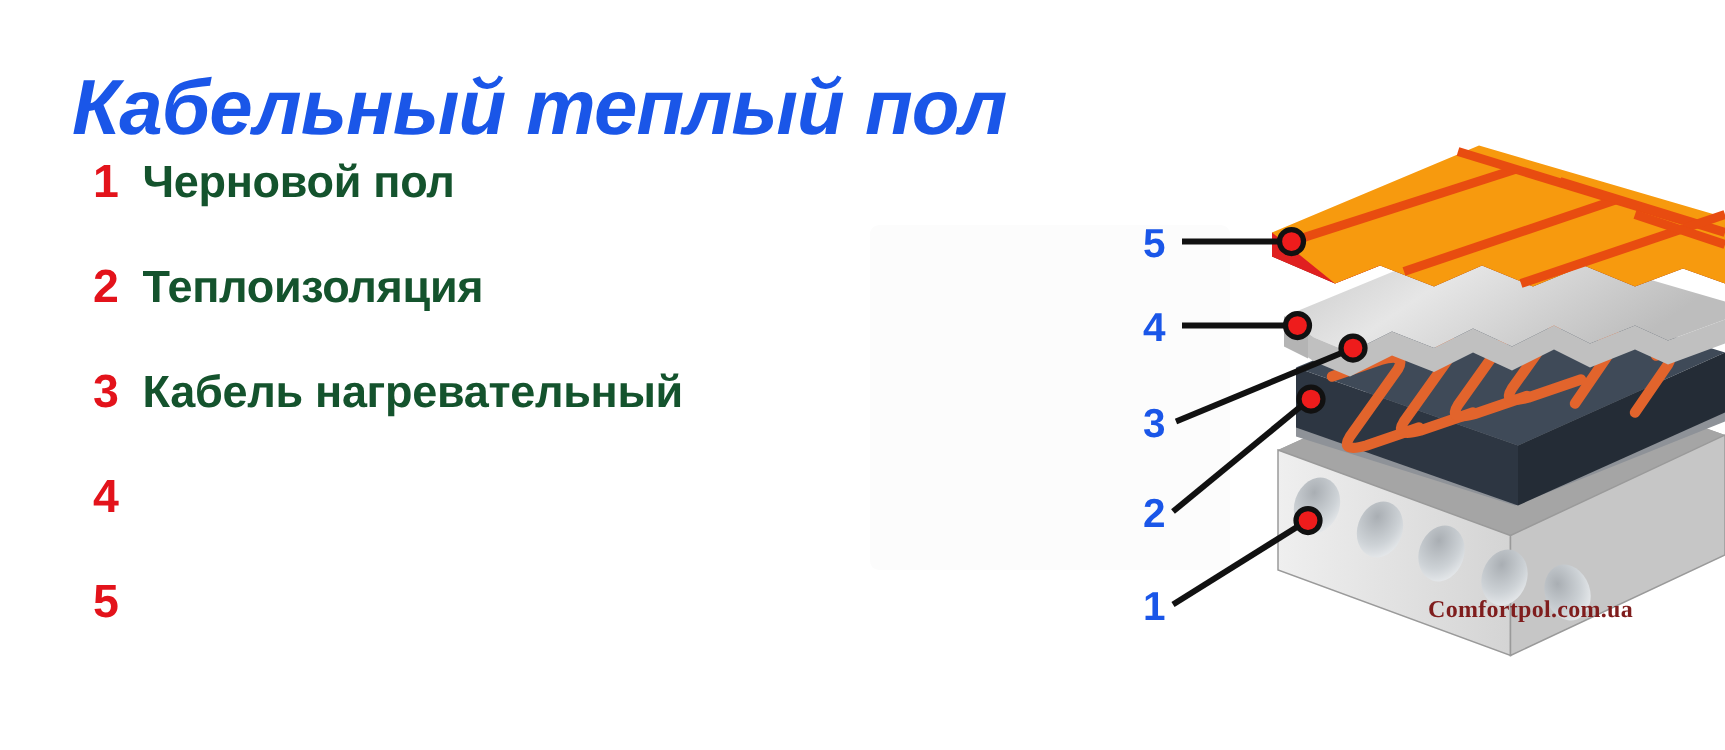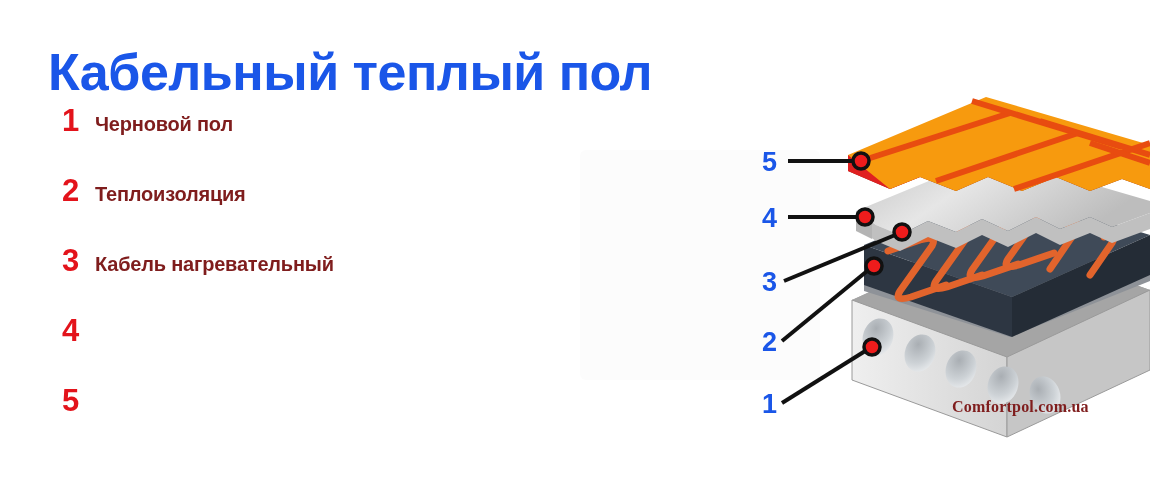--- a/index.html
+++ b/index.html
@@ -22,20 +22,21 @@
   #title {
     position: absolute;
     left: 48px;
     top: 8px;
     font-size: 52px;
     font-weight: bold;
     color: #1a56e8;
     letter-spacing: -0.5px;
     white-space: nowrap;
     line-height: 1.15;
+    font-style: italic;
   }
 
   
   #legend {
     position: absolute;
     left: 62px;
     top: 103px;
     width: 620px;
   }
   .legend-row {
@@ -44,22 +45,22 @@
     height: 70px;
   }
   .legend-num {
     color: #e3131b;
     font-size: 31px;
     font-weight: bold;
     width: 33px;
     flex: 0 0 33px;
   }
   .legend-label {
-    color: #7f1d1d;
-    font-size: 20px;
+    color: #14532d;
+    font-size: 30px;
     font-weight: bold;
     letter-spacing: -0.2px;
     white-space: nowrap;
   }
 
   
   #bg-watermark {
     position: absolute;
     left: 580px;
     top: 150px;

